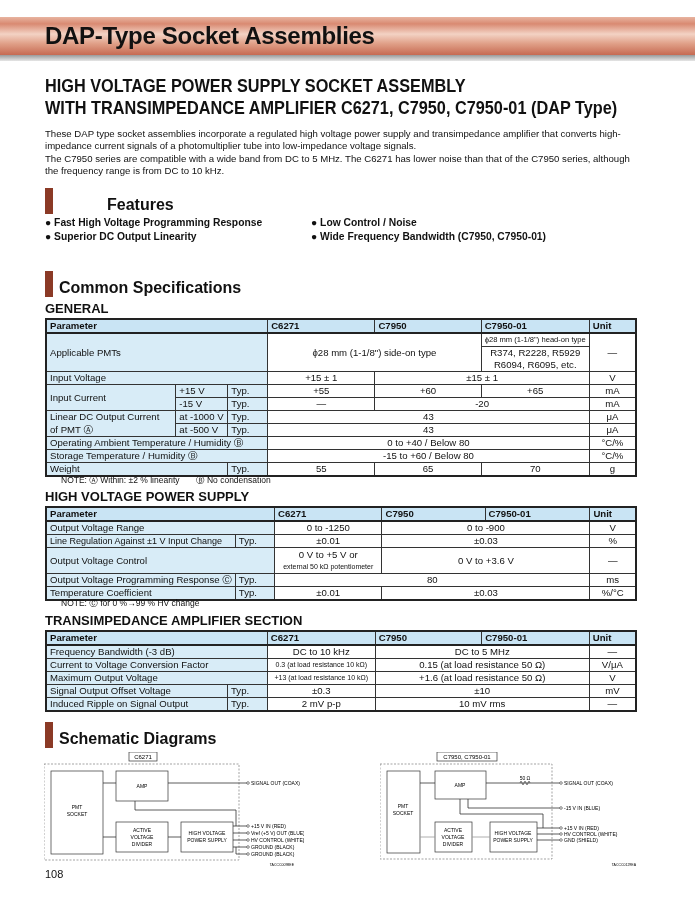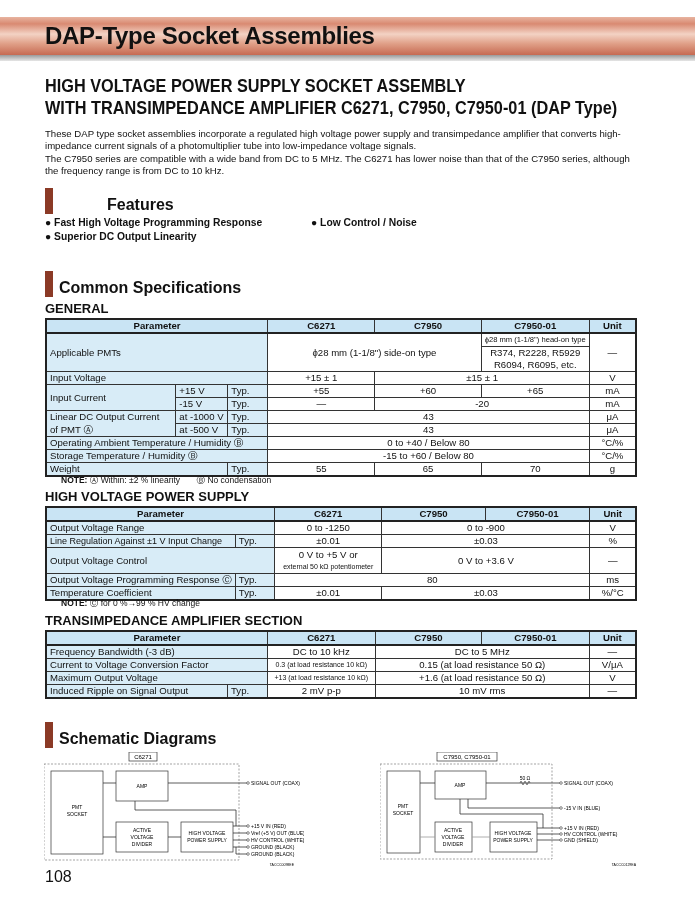--- a/index.html
+++ b/index.html
@@ -10,29 +10,29 @@
   .banner-title { position: absolute; left: 45px; top: 22px; font-size: 24px; font-weight: bold; color: #111; letter-spacing: -0.3px; }
   .main-title { position: absolute; left: 45px; top: 75px; font-size: 17.5px; font-weight: bold; line-height: 22px; transform: scaleX(0.93); transform-origin: left top; white-space: nowrap; }
   .intro { position: absolute; left: 45px; top: 128px; width: 600px; font-size: 9.6px; line-height: 12.3px; }
   .sec-head { position: absolute; left: 45px; font-size: 16px; font-weight: bold; display: flex; align-items: flex-end; }
   .sec-bar { width: 8px; height: 26px; background: #8b3a26; margin-right: 6px; }
   .features { position: absolute; left: 45px; top: 216px; font-size: 10.3px; font-weight: bold; line-height: 14px; }
   .feat-col { position: absolute; top: 0; white-space: nowrap; }
   .subhead { position: absolute; left: 45px; font-size: 13px; font-weight: bold; text-align: center; }
   table.spec { position: absolute; left: 45px; width: 592px; border-collapse: collapse; font-size: 9.6px; border: 2px solid #222; }
   table.spec td, table.spec th { border: 1px solid #333; padding: 0 3px; height: 12.5px; line-height: 12px; white-space: nowrap; }
-  table.spec th { background: #c9e4f4; font-weight: bold; text-align: center; border-bottom: 2px solid #222; }
+  table.spec th { background: #c9e4f4; font-weight: bold; text-align: left; border-bottom: 2px solid #222; }
   table.spec td.p { background: #d8ecf7; text-align: left; }
   table.spec td.c { text-align: center; }
   table.spec td.sm { font-size: 7.6px; }
   .note { position: absolute; left: 45px; font-size: 8.5px; }
-  .note b { font-weight: bold; padding-left: 16px; }
+  .note b { font-weight: normal; padding-left: 16px; }
   .diagram { position: absolute; }
   .diagram svg text { font-family: "Liberation Sans", sans-serif; }
-  .page-num { position: absolute; left: 45px; top: 868px; font-size: 16px; }
+  .page-num { position: absolute; left: 45px; top: 868px; font-size: 11px; }
 </style>
 </head>
 <body>
 
 <div class="banner"></div>
 <div class="banner-shadow"></div>
 <div class="banner-title">DAP-Type Socket Assemblies</div>
 
 <div class="main-title">
   <div>HIGH VOLTAGE POWER SUPPLY SOCKET ASSEMBLY</div>
@@ -49,20 +49,21 @@
   <span>Features</span>
 </div>
 
 <div class="features">
   <div class="feat-col" style="left:0;">
     <div>● <span>Fast High Voltage Programming Response</span></div>
     <div>● <span>Superior DC Output Linearity</span></div>
   </div>
   <div class="feat-col" style="left:266px;">
     <div>● <span>Low Control / Noise</span></div>
+    <div>● <span>Wide Frequency Bandwidth (C7950, C7950-01)</span></div>
   </div>
 </div>
 
 <div class="sec-head" style="top:271px;">
   <span class="sec-bar"></span>
   <span>Common Specifications</span>
 </div>
 
 <div class="subhead" style="top:301px;">GENERAL</div>
 
@@ -243,20 +244,27 @@
     <td class="p" colspan="2">Current to Voltage Conversion Factor</td>
     <td class="c" style="font-size:7px;">0.3 (at load resistance 10 kΩ)</td>
     <td class="c" colspan="2">0.15 (at load resistance 50 Ω)</td>
     <td class="c">V/μA</td>
   </tr>
   <tr>
     <td class="p" colspan="2">Maximum Output Voltage</td>
     <td class="c" style="font-size:7px;">+13 (at load resistance 10 kΩ)</td>
     <td class="c" colspan="2">+1.6 (at load resistance 50 Ω)</td>
     <td class="c">V</td>
+  </tr>
+  <tr>
+    <td class="p">Signal Output Offset Voltage</td>
+    <td class="p">Typ.</td>
+    <td class="c">±0.3</td>
+    <td class="c" colspan="2">±10</td>
+    <td class="c">mV</td>
   </tr>
   <tr>
     <td class="p">Induced Ripple on Signal Output</td>
     <td class="p">Typ.</td>
     <td class="c">2 mV p-p</td>
     <td class="c" colspan="2">10 mV rms</td>
     <td class="c">—</td>
   </tr>
 </tbody>
   </table>

